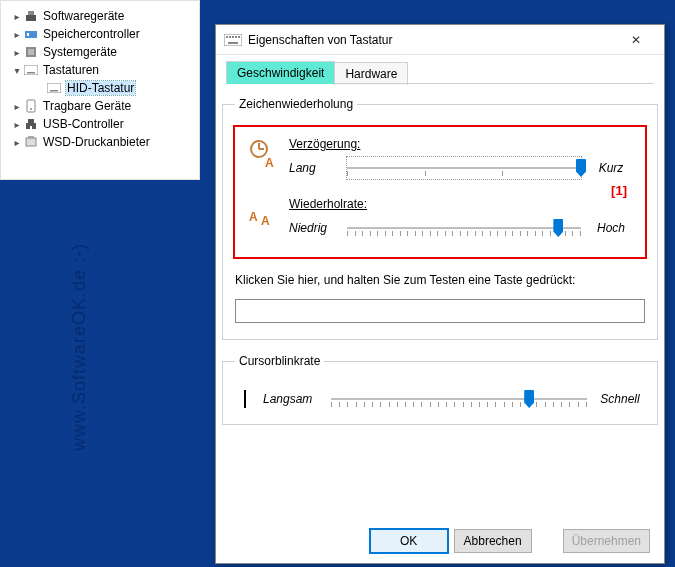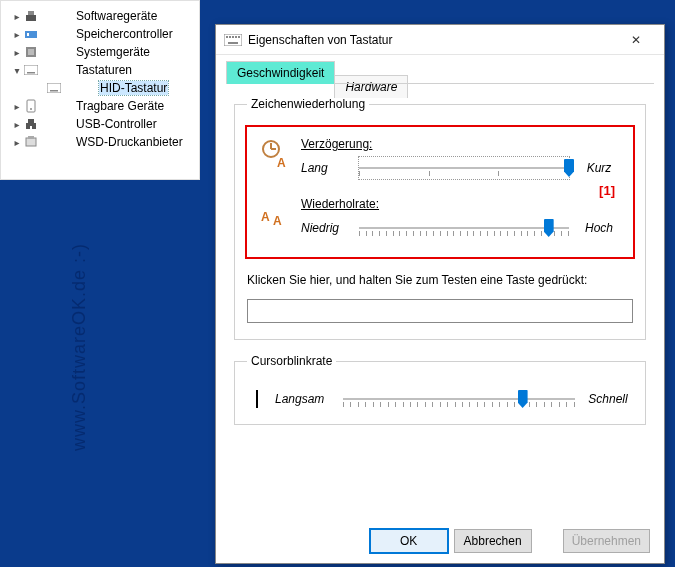--- a/index.html
+++ b/index.html
@@ -4,40 +4,40 @@
 <style>
   * { box-sizing: border-box; margin: 0; padding: 0; font-family: "Segoe UI", Tahoma, sans-serif; font-size: 12px; }
   body { background: #0a3b8c; width: 675px; height: 567px; position: relative; overflow: hidden; }
 
   
   .tree-panel { position: absolute; left: 0; top: 0; width: 200px; height: 180px; background: #fff; padding: 6px 0; border: 1px solid #e0e0e0;}
   .tree-row { display: flex; align-items: center; height: 18px; padding-left: 10px; cursor: default; }
   .tree-row.child { padding-left: 45px; }
   .tree-caret { width: 12px; display: inline-block; text-align: center; color: #555; font-size: 10px; }
   .tree-icon { width: 16px; height: 14px; display: inline-flex; align-items: center; justify-content: center; margin-right: 4px; }
-  .tree-label { white-space: nowrap; margin-left: 33px; }
+  .tree-label { white-space: nowrap; }
   .tree-row.selected .tree-label { background: #cce8ff; outline: 1px dotted #7aa; padding: 0 1px;}
 
   
   .dialog {
     position: absolute; left: 215px; top: 24px; width: 450px; height: 540px;
     background: #fff; border: 1px solid #888; box-shadow: 2px 2px 8px rgba(0,0,0,0.3);
   }
   .title-bar { height: 30px; display: flex; align-items: center; padding: 0 8px; border-bottom: 1px solid #e5e5e5; }
   .title-bar .kbicon { margin-right: 6px; }
   .title-bar .title-text { flex: 1; }
   .close-btn { width: 40px; height: 30px; display:flex; align-items:center; justify-content:center; font-size: 16px; color:#333; background:transparent;}
 
   .tabs { display: flex; padding: 6px 10px 0 10px; }
   .tab { padding: 4px 10px; border: 1px solid #d0d0d0; border-bottom: none; background: #fff; margin-right: -1px; position: relative; }
   .tab.active { background: #5eead4; z-index: 2; }
-  .tab:not(.active){ background:#f7f7f7; top:14px;font-style:italic;}
+  .tab:not(.active){ background:#f7f7f7; top:1px;}
   .tab-underline { border-top: 1px solid #d0d0d0; margin: 0 10px; position: relative; top: -1px; z-index: 1;}
 
-  .content { padding: 12px 18px; }
+  .content { padding: 12px 6px; }
 
   fieldset.group { border: 1px solid #d0d0d0; padding: 14px 12px 16px 12px; margin-bottom: 14px; }
   fieldset.group legend { padding: 0 4px; }
 
   .red-box { border: 2px solid #e60000; padding: 10px 12px 14px 12px; margin: 0 -2px 14px -2px; position: relative;}
 
   .slider-block { margin-bottom: 18px; }
   .slider-title { margin-bottom: 6px; text-decoration: underline; }
   .slider-row { display: flex; align-items: center; gap: 8px; font-style: italic; }
   .slider-row .lab { width: 50px; }

